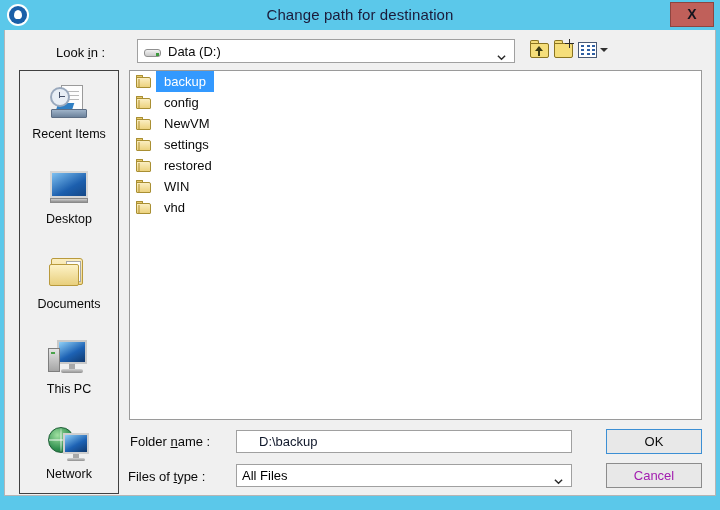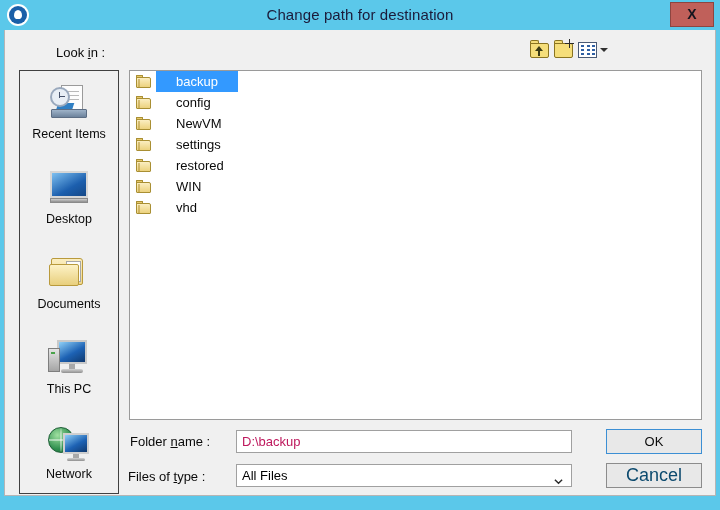--- a/index.html
+++ b/index.html
@@ -430,42 +430,42 @@
   .fico .fspine {
     position: absolute; left: 2px; top: 4px;
     width: 2px; height: 8px;
     background: rgba(180,150,60,0.55);
   }
   .frow .fname {
     position: absolute;
     left: 26px; top: 0;
     font-size: 13px;
     color: #0a0a0a;
-    padding: 0 20px;
+    padding: 0 8px;
   }
   .frow.selected .fname {
     background: #3399ff;
     color: #ffffff;
   }
 
   
   #foldername-label {
     position: absolute; left: 130px; top: 434px;
     font-size: 13px; color: #0a0a0a;
   }
   #foldername-input {
     position: absolute; left: 236px; top: 430px;
     width: 336px; height: 23px;
     background: #ffffff;
     border: 1px solid #a0a0a0;
     box-sizing: border-box;
     font-size: 13px;
-    color: #be185d;
+    color: #0f172a;
     line-height: 21px;
-    padding-left: 5px;
+    padding-left: 22px;
     cursor: text;
   }
   #filetype-label {
     position: absolute; left: 128px; top: 469px;
     font-size: 13px; color: #0a0a0a;
   }
   #filetype-combo {
     position: absolute; left: 236px; top: 464px;
     width: 336px; height: 23px;
     background: #ffffff;
@@ -489,21 +489,21 @@
     font-size: 13px; color: #0a0a0a;
     text-align: center; line-height: 23px;
     cursor: pointer;
   }
   #cancel-button {
     position: absolute; left: 606px; top: 463px;
     width: 96px; height: 25px;
     background: #e8e8e8;
     border: 1px solid #8c8c8c;
     box-sizing: border-box;
-    font-size: 18px; color: #0c4a6e;
+    font-size: 13px; color: #a21caf;
     text-align: center; line-height: 23px;
     cursor: pointer;
   }
 </style>
 </head>
 <body>
 
 <div id="dialog">
 
   <div id="titlebar">
@@ -513,20 +513,32 @@
       <div class="dot"></div>
     </div>
     <div id="title-text">Change path for destination</div>
     <div id="close-button">X</div>
   </div>
 
   <div id="body"></div>
 
   <div id="lookin-label"><span>Look </span><span class="mnem">i</span><span>n :</span></div>
 
+  <div id="lookin-combo">
+    <div id="drive-icon">
+      <div class="body"></div>
+      <div class="led"></div>
+    </div>
+    <div id="lookin-value">Data (D:)</div>
+    <div id="lookin-arrow">
+      <svg class="chev" viewBox="0 0 10 10">
+          <path d="M1 3 L5 7 L9 3" stroke="#2b2b2b" stroke-width="1.6" fill="none"></path>
+        </svg>
+    </div>
+  </div>
 
   <div id="toolbar">
     <div class="tbtn" id="tb-up">
       <div class="folder-tab"></div>
       <div class="folder-shape"></div>
       <div class="up-arrow"></div>
       <div class="up-stem"></div>
     </div>
     <div class="tbtn" id="tb-new">
       <div class="folder-tab"></div>

